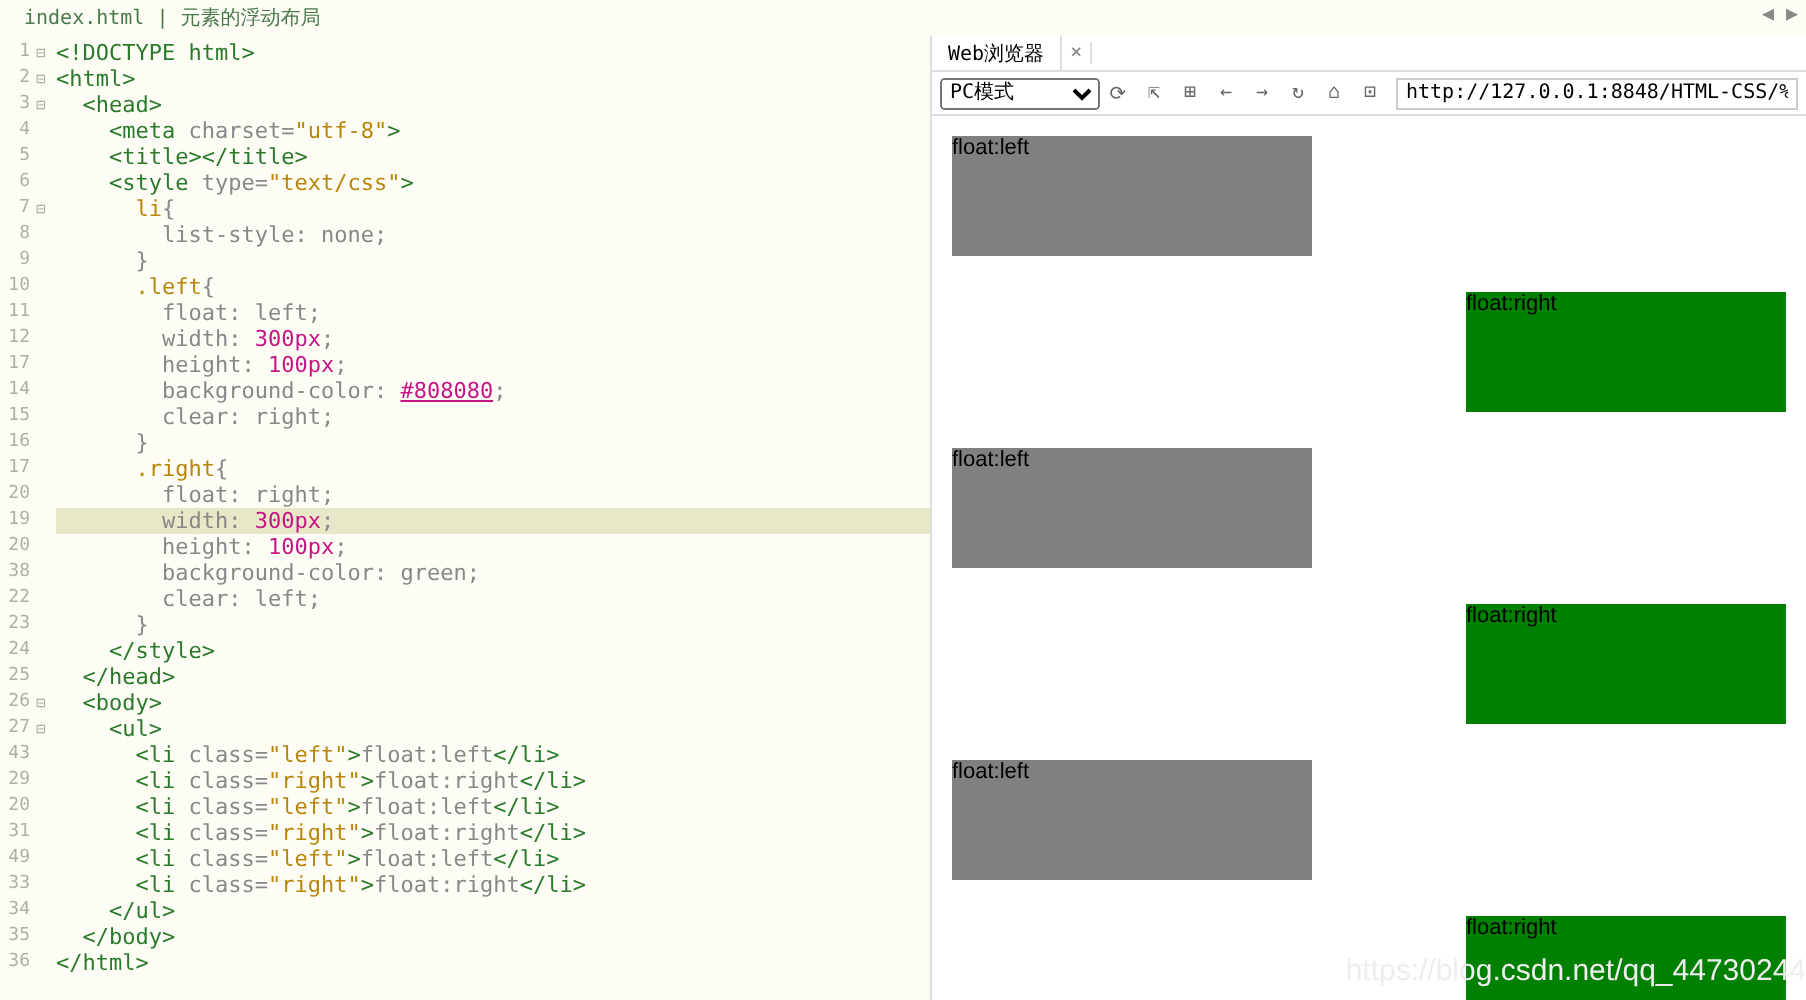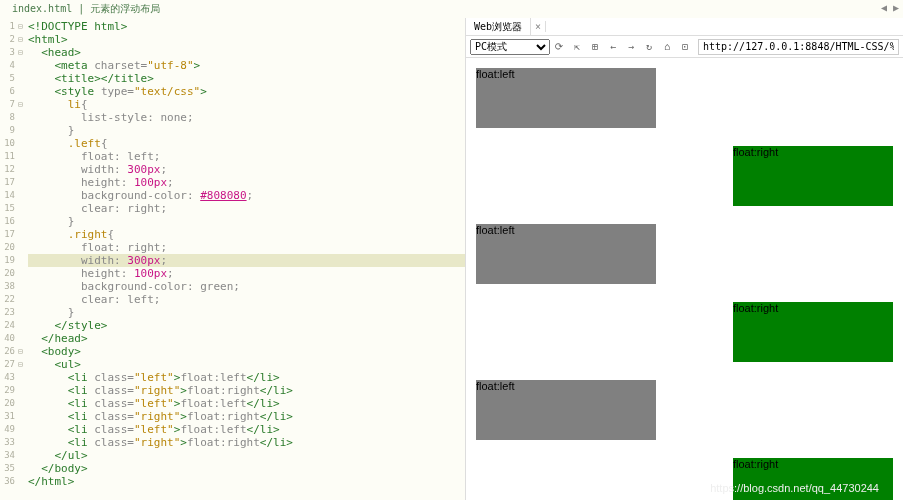--- a/index.html
+++ b/index.html
@@ -26,21 +26,21 @@
 .ptab span{padding:2px 8px;border-right:1px solid #ddd}
 .ptab .x{color:#888;padding:0 4px}
 .toolbar{height:22px;border-bottom:1px solid #ddd;display:flex;align-items:center;padding:0 4px;gap:1px;font-size:10px}
 .toolbar select{font-size:10px;width:80px;height:16px}
 .toolbar .tb{width:16px;height:16px;display:flex;align-items:center;justify-content:center;color:#666;cursor:pointer}
 .toolbar input{flex:1;height:16px;font-size:10px;padding:0 4px;border:1px solid #ccc;margin-left:4px}
 .render{flex:1;position:relative;padding:10px;overflow:hidden}
 .render ul{list-style:none}
 .render .left{float:left;width:180px;height:60px;background:#808080;clear:right;font-size:11px;color:#000;font-family:sans-serif;margin-bottom:18px}
 .render .right{float:right;width:160px;height:60px;background:green;clear:left;font-size:11px;color:#000;font-family:sans-serif;margin-bottom:18px}
-.watermark{position:absolute;bottom:6px;right:24px;font-size:11px;color:#eee;font-family:sans-serif}
+.watermark{position:absolute;bottom:6px;right:0;font-size:15px;color:#eee;font-family:sans-serif}
 </style>
 </head>
 <body>
 
 <div class="top">
   <div id="tabs" style="display: flex;">
       <div class="tab">index.html | 元素的浮动布局</div>
     </div>
   <div class="arrows">◀ ▶</div>
 </div>
@@ -65,21 +65,21 @@
         <div>15</div>
         <div>16</div>
         <div>17</div>
         <div>20</div>
         <div>19</div>
         <div>20</div>
         <div>38</div>
         <div>22</div>
         <div>23</div>
         <div>24</div>
-        <div>40</div>
+        <div>25</div>
         <div>26</div>
         <div>27</div>
         <div>43</div>
         <div>29</div>
         <div>20</div>
         <div>31</div>
         <div>49</div>
         <div>33</div>
         <div>34</div>
         <div>35</div>

